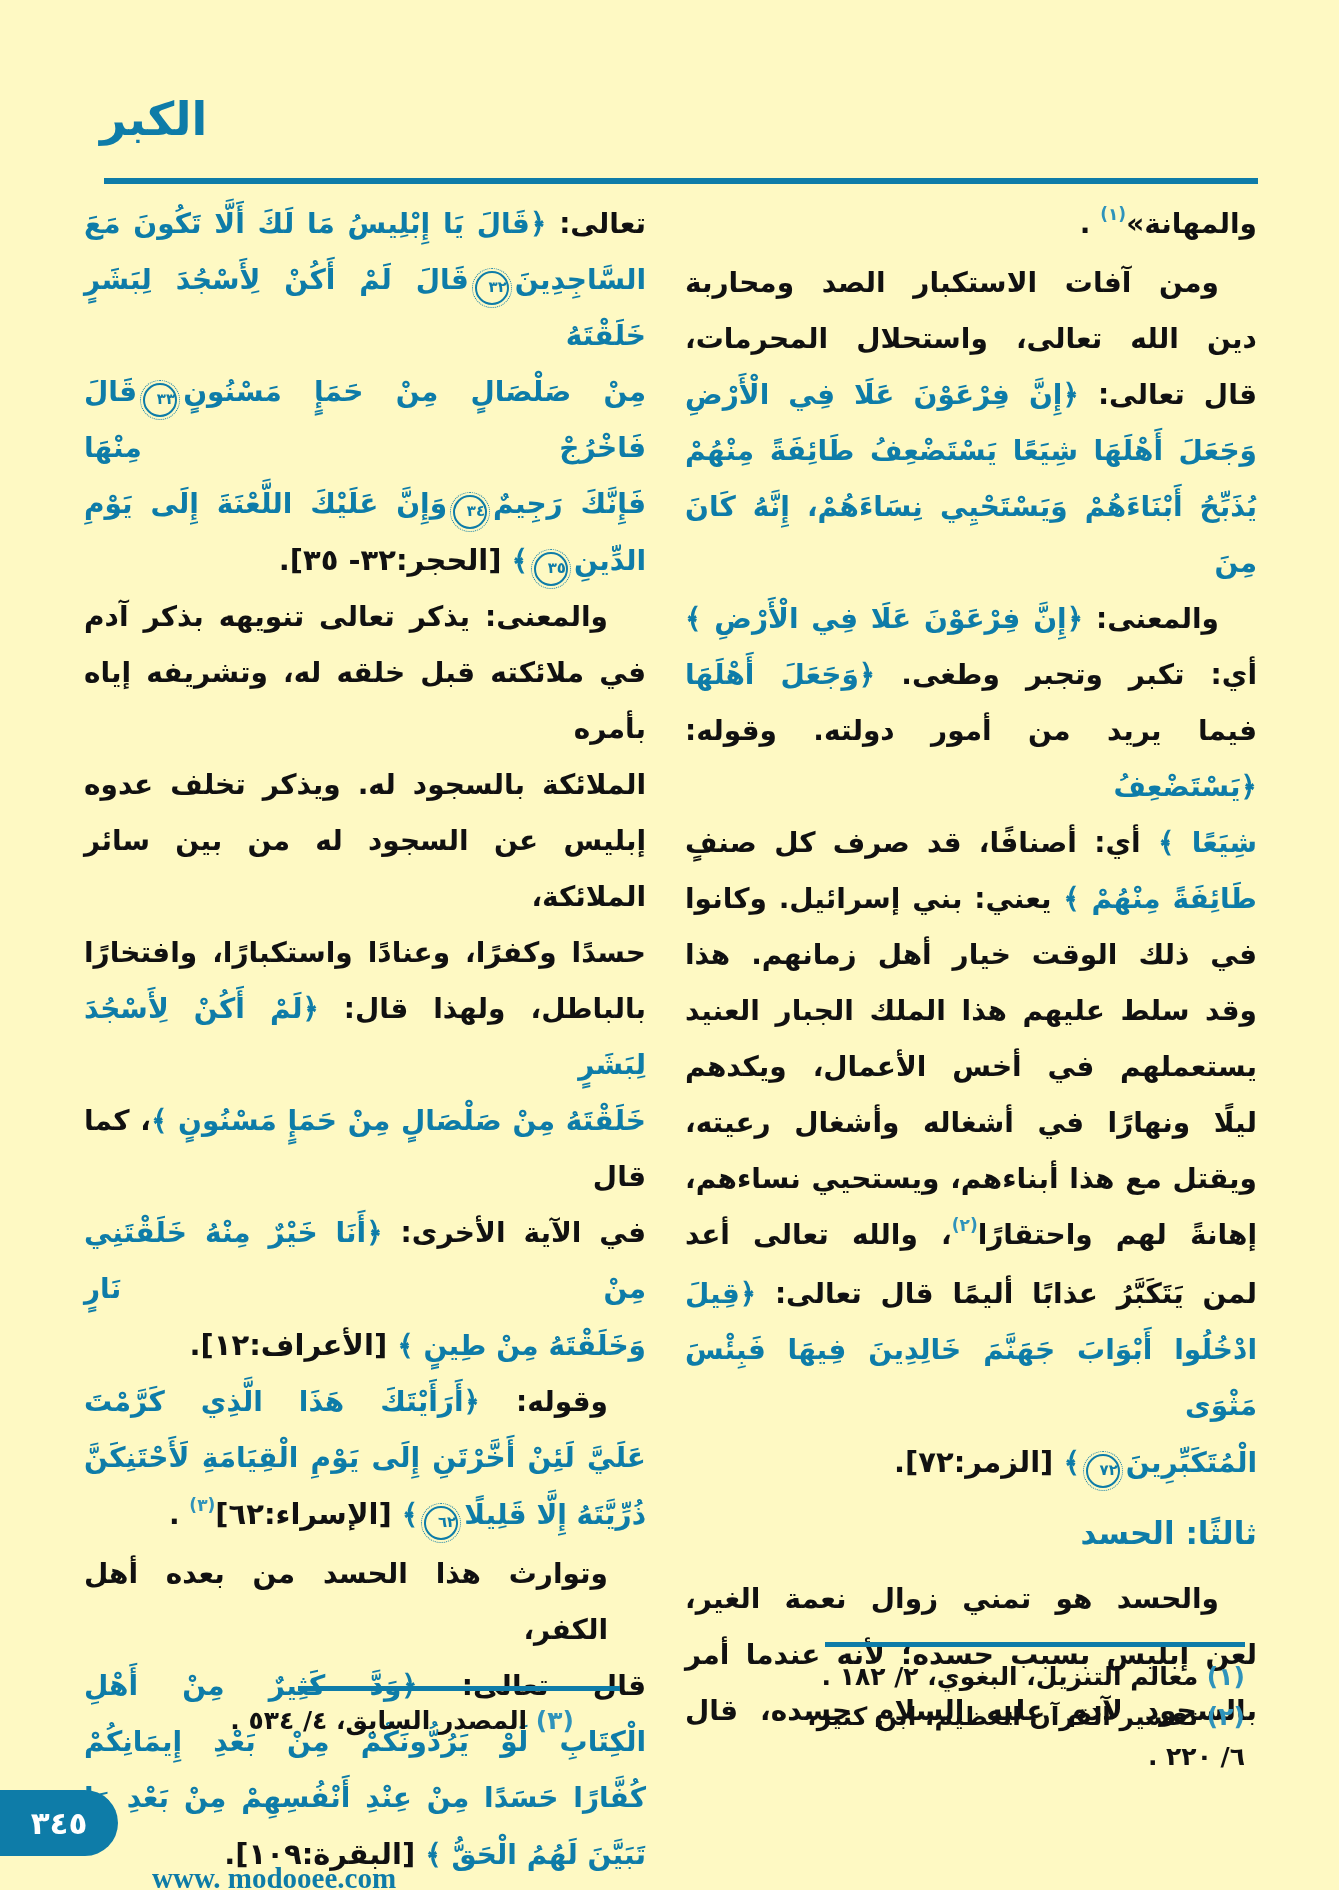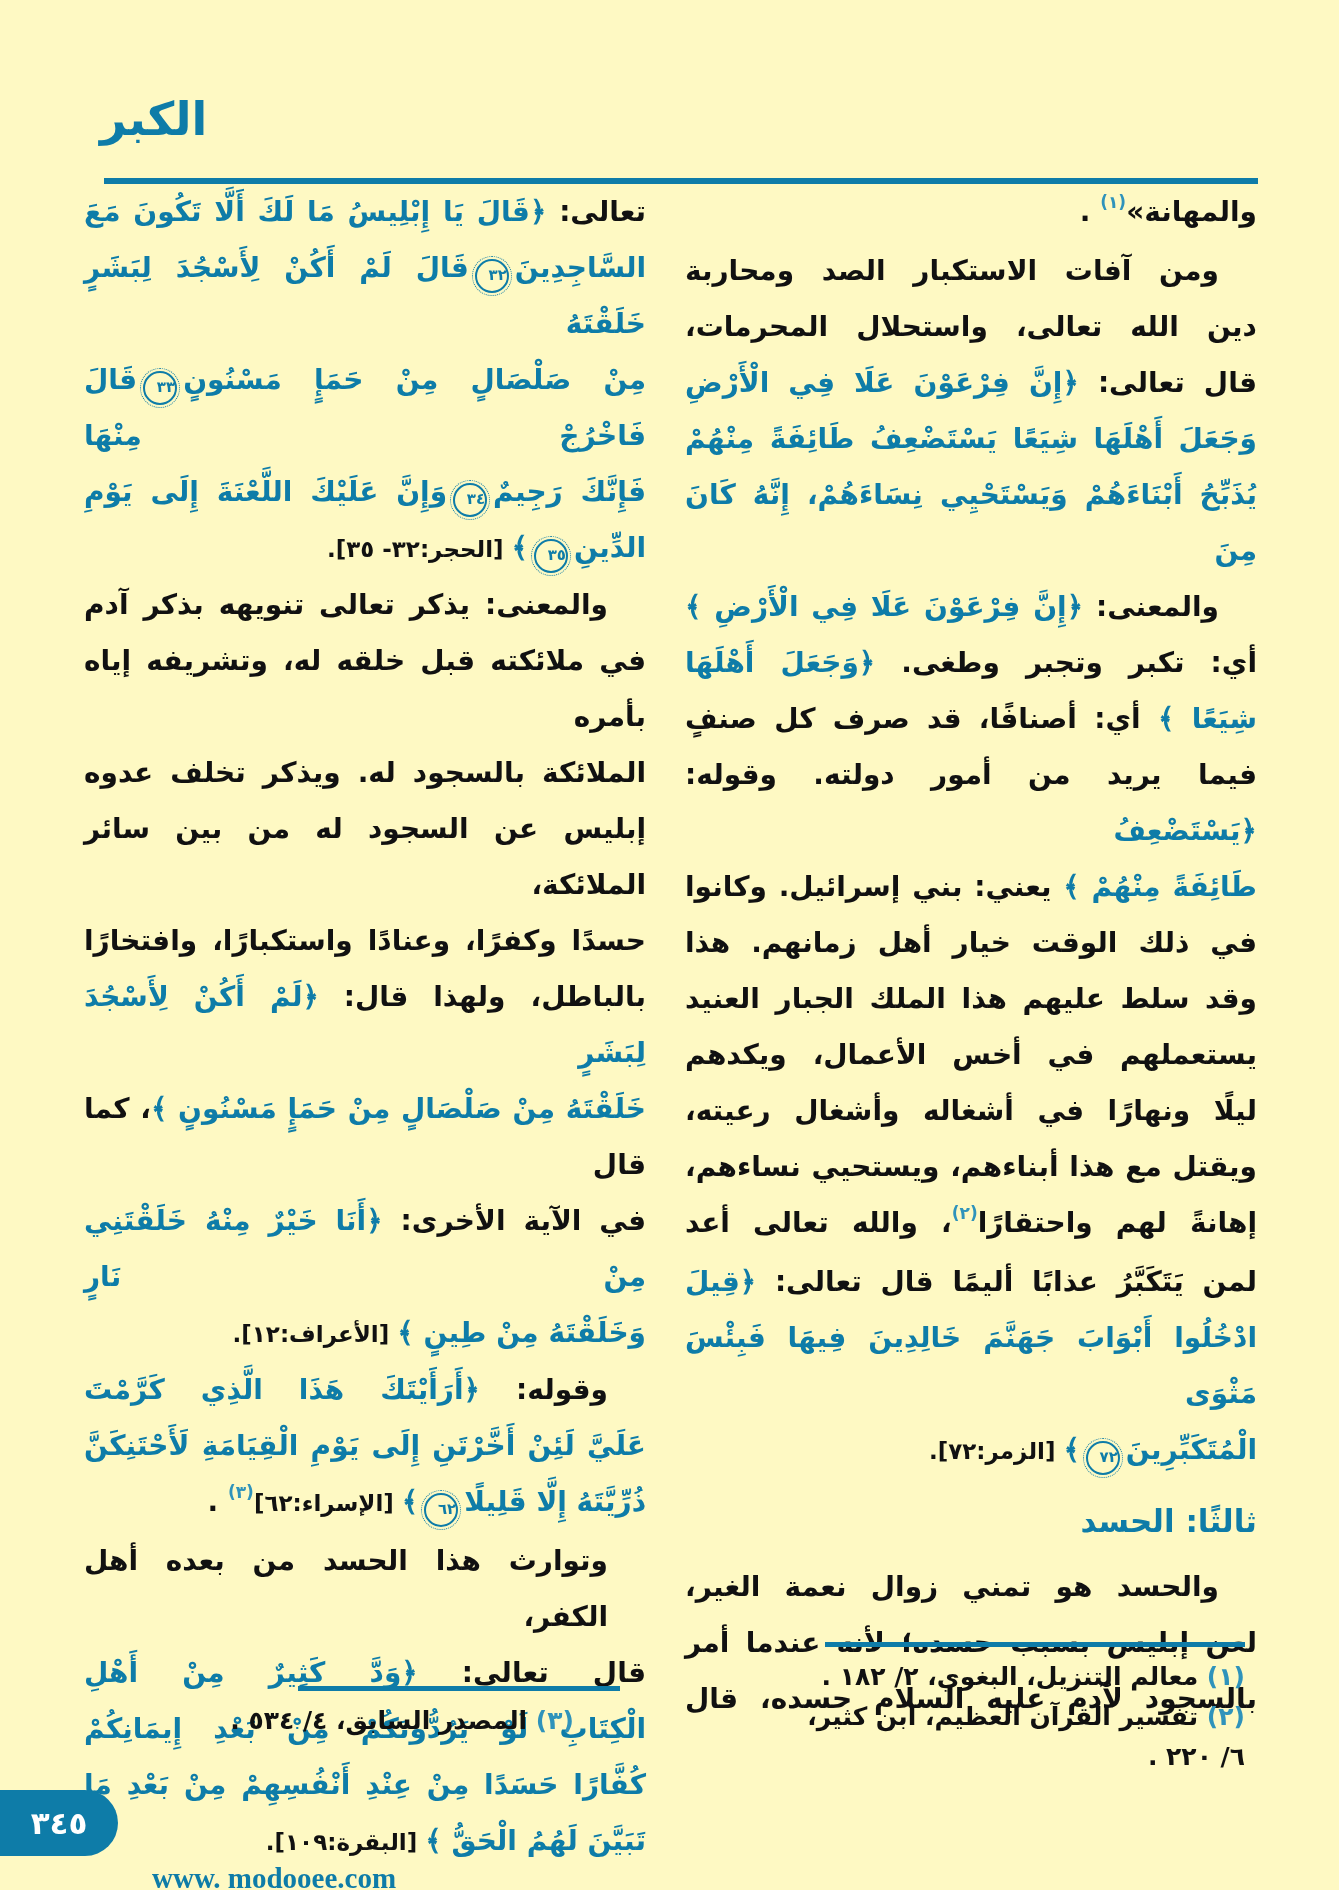--- a/index.html
+++ b/index.html
@@ -19,37 +19,37 @@
   
   .book-title{
     position:absolute;left:100px;top:92px;
     font-size:46px;font-weight:bold;color:var(--accent);
   }
   .header-rule{
     position:absolute;left:104px;top:178px;
     width:1154px;height:6px;background:var(--accent);
   }
   
-  .col{position:absolute;top:184px;}
+  .col{position:absolute;top:196px;}
   .col-right{right:82px;width:572px;margin-left:8px;}
   .col-left{left:84px;width:562px;}
   .line{
     font-size:28px;line-height:56px;font-weight:bold;color:var(--ink);
     text-align:justify;text-align-last:justify;-moz-text-align-last:justify;
     white-space:normal;
   }
   .line.end{text-align:right;text-align-last:right;-moz-text-align-last:right;}
   .line.ind{padding-right:38px;}
   .line.head{
     color:var(--accent);font-size:31px;margin:14px 0 10px 0;
     text-align:left;text-align-last:right;
   }
   .seg-b{color:var(--ink);}
   .seg-q{color:var(--accent);}
-  .seg-r{color:var(--ink);font-size:23px;}
+  .seg-r{color:var(--ink);font-size:29px;}
   .seg-s{
     color:var(--accent-light);font-size:17px;
     position:relative;top:-13px;font-weight:bold;
   }
   .seg-v{
     display:inline-block;min-width:30px;height:30px;line-height:28px;
     border:2px solid var(--accent);outline:1px dotted var(--accent);outline-offset:2px;
     border-radius:50%;text-align:center;font-size:15px;color:var(--accent);
     vertical-align:-3px;margin:0 6px;font-weight:bold;
   }
@@ -87,22 +87,22 @@
 
   <div class="col col-right" id="col-right">
       <div class="line end"><span class="seg-b">والمهانة»</span><span class="seg-s">(١)</span><span class="seg-b"> .</span></div>
       <div class="line ind"><span class="seg-b">ومن آفات الاستكبار الصد ومحاربة</span></div>
       <div class="line"><span class="seg-b">دين الله تعالى، واستحلال المحرمات،</span></div>
       <div class="line"><span class="seg-b">قال تعالى: </span><span class="seg-q">﴿إِنَّ فِرْعَوْنَ عَلَا فِي الْأَرْضِ</span></div>
       <div class="line"><span class="seg-q">وَجَعَلَ أَهْلَهَا شِيَعًا يَسْتَضْعِفُ طَائِفَةً مِنْهُمْ</span></div>
       <div class="line"><span class="seg-q">يُذَبِّحُ أَبْنَاءَهُمْ وَيَسْتَحْيِي نِسَاءَهُمْ، إِنَّهُ كَانَ مِنَ</span></div>
       <div class="line ind"><span class="seg-b">والمعنى: </span><span class="seg-q">﴿إِنَّ فِرْعَوْنَ عَلَا فِي الْأَرْضِ ﴾</span></div>
       <div class="line"><span class="seg-b">أي: تكبر وتجبر وطغى. </span><span class="seg-q">﴿وَجَعَلَ أَهْلَهَا</span></div>
+      <div class="line"><span class="seg-b">فيما يريد من أمور دولته. وقوله: </span><span class="seg-q">﴿يَسْتَضْعِفُ</span></div>
       <div class="line"><span class="seg-q">شِيَعًا ﴾</span><span class="seg-b"> أي: أصنافًا، قد صرف كل صنفٍ</span></div>
-      <div class="line"><span class="seg-b">فيما يريد من أمور دولته. وقوله: </span><span class="seg-q">﴿يَسْتَضْعِفُ</span></div>
       <div class="line"><span class="seg-q">طَائِفَةً مِنْهُمْ ﴾</span><span class="seg-b"> يعني: بني إسرائيل. وكانوا</span></div>
       <div class="line"><span class="seg-b">في ذلك الوقت خيار أهل زمانهم. هذا</span></div>
       <div class="line"><span class="seg-b">وقد سلط عليهم هذا الملك الجبار العنيد</span></div>
       <div class="line"><span class="seg-b">يستعملهم في أخس الأعمال، ويكدهم</span></div>
       <div class="line"><span class="seg-b">ليلًا ونهارًا في أشغاله وأشغال رعيته،</span></div>
       <div class="line"><span class="seg-b">ويقتل مع هذا أبناءهم، ويستحيي نساءهم،</span></div>
       <div class="line"><span class="seg-b">إهانةً لهم واحتقارًا</span><span class="seg-s">(٢)</span><span class="seg-b">، والله تعالى أعد</span></div>
       <div class="line"><span class="seg-b">لمن يَتَكَبَّرُ عذابًا أليمًا قال تعالى: </span><span class="seg-q">﴿قِيلَ</span></div>
       <div class="line"><span class="seg-q">ادْخُلُوا أَبْوَابَ جَهَنَّمَ خَالِدِينَ فِيهَا فَبِئْسَ مَثْوَى</span></div>
       <div class="line end"><span class="seg-q">الْمُتَكَبِّرِينَ</span><span class="seg-v">٧٢</span><span class="seg-q">﴾</span><span class="seg-r"> [الزمر:٧٢].</span></div>

